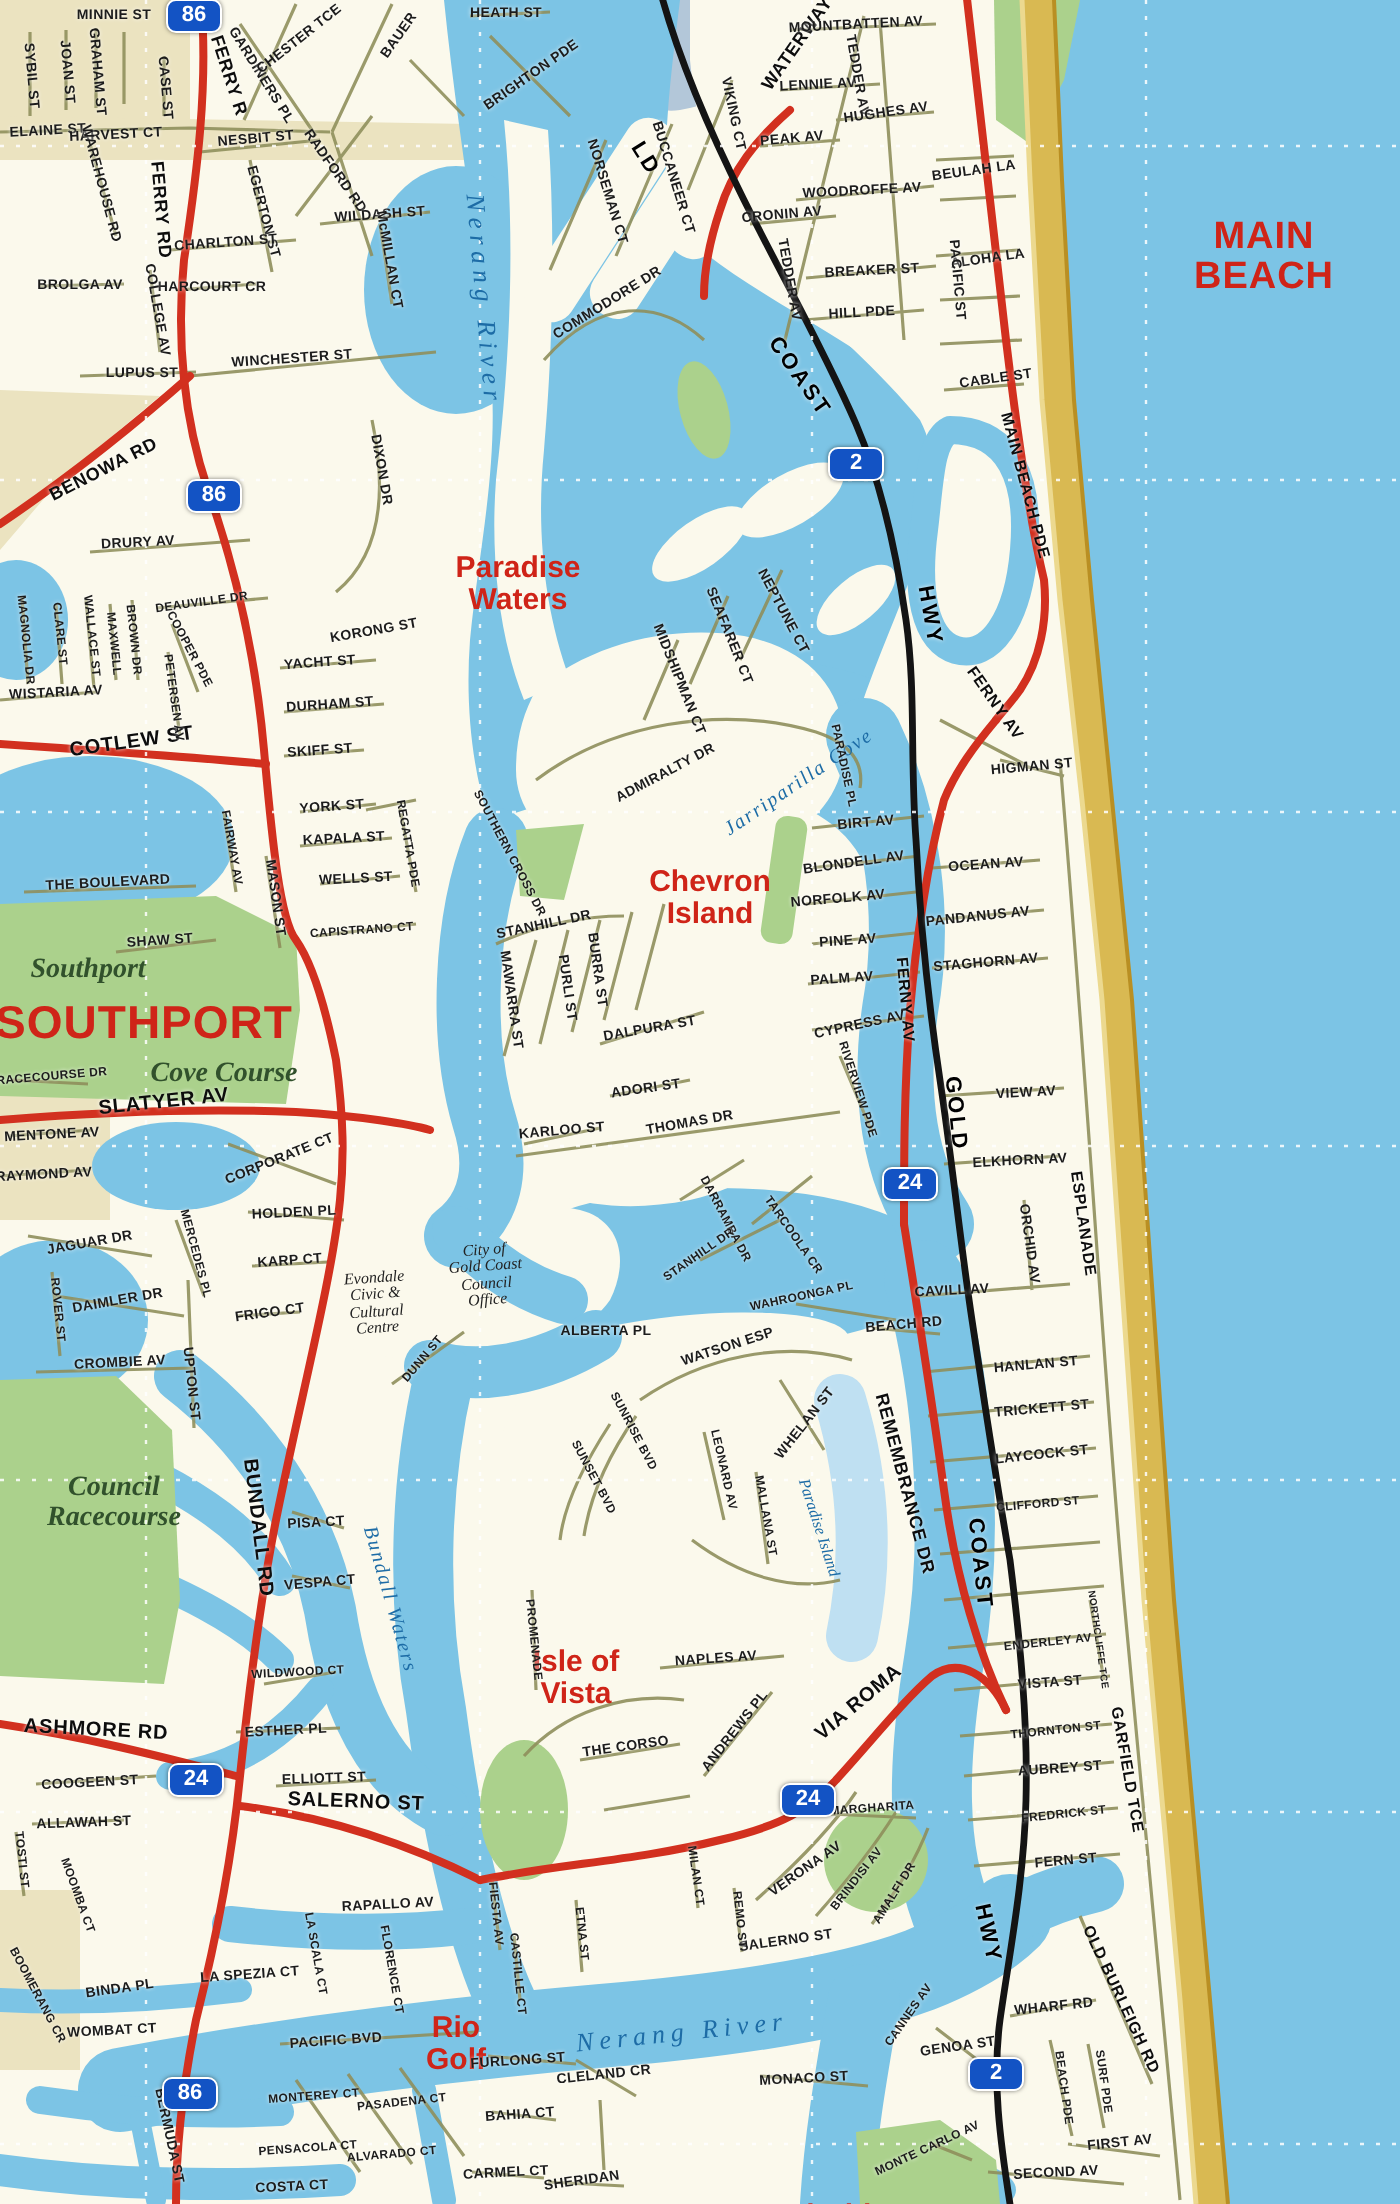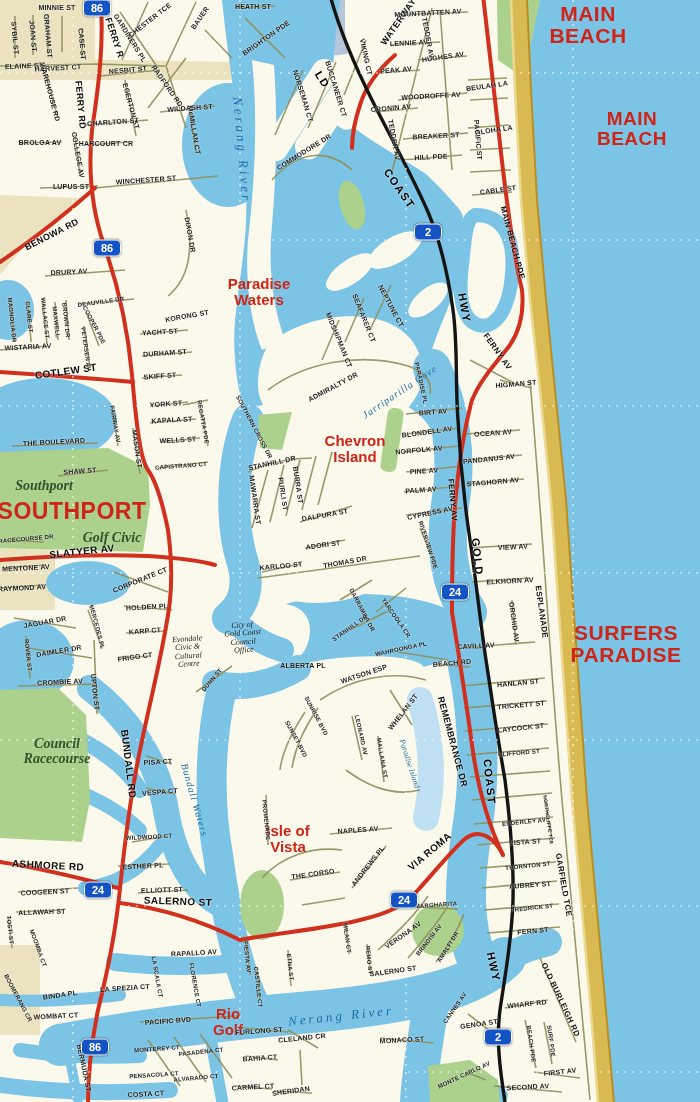--- a/index.html
+++ b/index.html
@@ -153,43 +153,39 @@
     <line x1="0" y1="73" x2="700" y2="73"></line>
         <line x1="0" y1="240" x2="700" y2="240"></line>
     <line x1="0" y1="406" x2="700" y2="406"></line>
         <line x1="0" y1="573" x2="700" y2="573"></line>
     <line x1="0" y1="740" x2="700" y2="740"></line>
         <line x1="0" y1="906" x2="700" y2="906"></line>
     <line x1="0" y1="1072" x2="700" y2="1072"></line>
   </g>
 </svg>
 <div id="labels">
-      <span class="lbl sub1" style="left: 588px; top: 25px; transform: translate(-50%, -50%) rotate(0deg);">MAIN
-BEACH</span>
       <span class="lbl sub1" style="left: 632px; top: 129px; transform: translate(-50%, -50%) rotate(0deg); font-size: 19px;">MAIN BEACH</span>
       <span class="lbl sub1" style="left: 72px; top: 511px; transform: translate(-50%, -50%) rotate(0deg); font-size: 23px;">SOUTHPORT</span>
-      <span class="lbl sub1" style="left: 626px; top: 644px; transform: translate(-50%, -50%) rotate(0deg);">SURFERS
-PARADISE</span>
       <span class="lbl sub2" style="left: 259px; top: 292px; transform: translate(-50%, -50%) rotate(0deg);">Paradise
 Waters</span>
       <span class="lbl sub2" style="left: 355px; top: 449px; transform: translate(-50%, -50%) rotate(0deg);">Chevron
 Island</span>
       <span class="lbl sub2" style="left: 288px; top: 839px; transform: translate(-50%, -50%) rotate(0deg);">Isle of
 Vista</span>
       <span class="lbl sub2" style="left: 228px; top: 1022px; transform: translate(-50%, -50%) rotate(0deg);">Rio
 Golf</span>
       <span class="lbl sub2" style="left: 419px; top: 1116px; transform: translate(-50%, -50%) rotate(0deg);">Florida
 Gardens</span>
       <span class="lbl water" style="left: 242px; top: 150px; transform: translate(-50%, -50%) rotate(85deg); font-size: 13px; letter-spacing: 3px;">Nerang River</span>
       <span class="lbl water" style="left: 400px; top: 392px; transform: translate(-50%, -50%) rotate(-34deg); font-size: 10px; letter-spacing: 1px;">Jarriparilla Cove</span>
       <span class="lbl water" style="left: 341px; top: 1016px; transform: translate(-50%, -50%) rotate(-6deg); font-size: 13px; letter-spacing: 3px;">Nerang River</span>
       <span class="lbl water" style="left: 194px; top: 800px; transform: translate(-50%, -50%) rotate(74deg); font-size: 10px; letter-spacing: 1px;">Bundall Waters</span>
       <span class="lbl water" style="left: 409px; top: 764px; transform: translate(-50%, -50%) rotate(72deg); font-size: 8px;">Paradise Island</span>
       <span class="lbl park" style="left: 44px; top: 486px; transform: translate(-50%, -50%) rotate(0deg);">Southport</span>
-      <span class="lbl park" style="left: 112px; top: 538px; transform: translate(-50%, -50%) rotate(0deg);">Golf Civic</span>
+      <span class="lbl park" style="left: 112px; top: 538px; transform: translate(-50%, -50%) rotate(0deg);">Cove Course</span>
       <span class="lbl park" style="left: 57px; top: 752px; transform: translate(-50%, -50%) rotate(0deg);">Council
 Racecourse</span>
       <span class="lbl civic" style="left: 188px; top: 652px; transform: translate(-50%, -50%) rotate(-4deg);">Evondale
 Civic &amp;
 Cultural
 Centre</span>
       <span class="lbl civic" style="left: 243px; top: 638px; transform: translate(-50%, -50%) rotate(-4deg);">City of
 Gold Coast
 Council
 Office</span>

